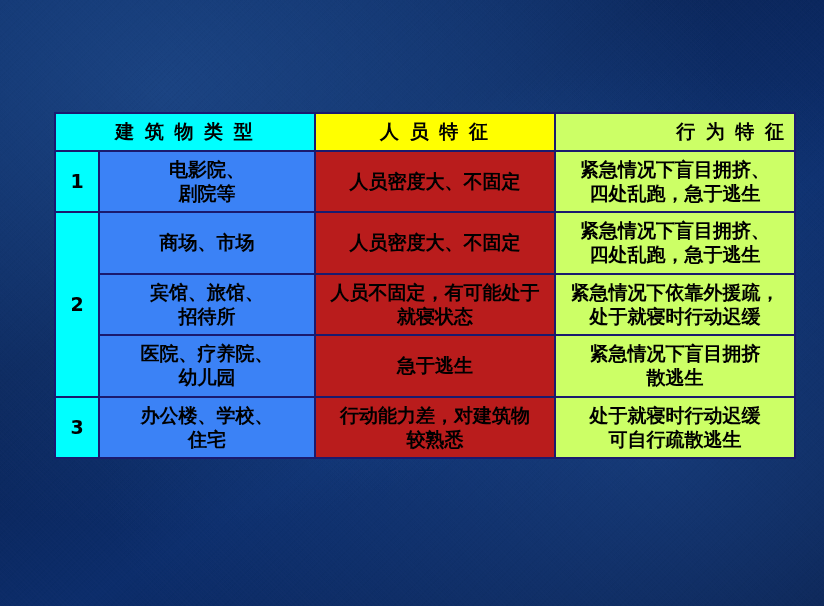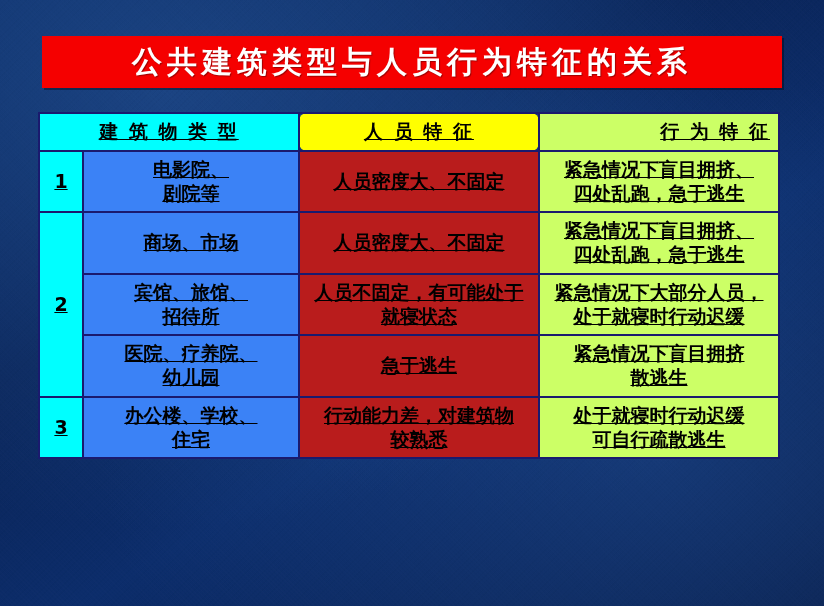--- a/index.html
+++ b/index.html
@@ -52,44 +52,43 @@
     font-size: 30px;
     font-weight: bold;
     letter-spacing: 5px;
     white-space: nowrap;
     text-shadow: 1px 1px 1px rgba(0,0,0,0.35);
   }
 
   
   .tbl {
     position: absolute;
-    left: 38px;
+    left: 54px;
     top: 112px;
     width: 740px;
     border-collapse: collapse;
     table-layout: fixed;
-    text-decoration: underline;
   }
   .tbl td, .tbl th {
     border: 2px solid #1a1a6e;
     padding: 6px 8px;
     vertical-align: middle;
     font-size: 19px;
     line-height: 1.25;
     color: #000000;
     font-weight: bold;
   }
   .col-num  { width: 44px;  text-align: center; }
   .col-type { width: 216px; }
   .col-per  { width: 240px; }
   .col-beh  { width: 240px; }
 
   
   .hdr-type { background: #00ffff; text-align: center; font-size: 21px; letter-spacing: 2px; }
-  .hdr-per  { background: #ffff00; text-align: center; font-size: 21px; letter-spacing: 2px; border-radius: 8px; }
+  .hdr-per  { background: #ffff00; text-align: center; font-size: 21px; letter-spacing: 2px; }
   .hdr-beh  { background: #ccff66; text-align: right; font-size: 21px; letter-spacing: 2px; }
 
   
   .c-cyan   { background: #3b82f6; }
   .c-yellow { background: #b91c1c; }
   .c-green  { background: #ccff66; }
 
   .num-cell {
     background: #00ffff;
     text-align: center;
@@ -103,23 +102,20 @@
 
   .cell-lines { display: block; }
   .cell-lines span { display: block; }
 </style>
 </head>
 <body>
 
 <div class="slide">
   <div class="noise"></div>
 
-  <div class="title-banner">
-    <div class="title-text">公共建筑类型与人员行为特征的关系</div>
-  </div>
 
   <table class="tbl">
     <colgroup>
       <col class="col-num">
       <col class="col-type">
       <col class="col-per">
       <col class="col-beh">
     </colgroup>
     <thead>
       <tr>
@@ -179,21 +175,21 @@
           </span>
         </td>
         <td class="c-yellow t-left">
           <span class="cell-lines">
             <span>人员不固定，有可能处于</span>
             <span>就寝状态</span>
           </span>
         </td>
         <td class="c-green t-left">
           <span class="cell-lines">
-            <span>紧急情况下大部分人员，</span>
+            <span>紧急情况下依靠外援疏，</span>
             <span>处于就寝时行动迟缓</span>
           </span>
         </td>
       </tr>
 
       <tr>
         <td class="c-cyan t-center">
           <span class="cell-lines">
             <span>医院、疗养院、</span>
             <span>幼儿园</span>

